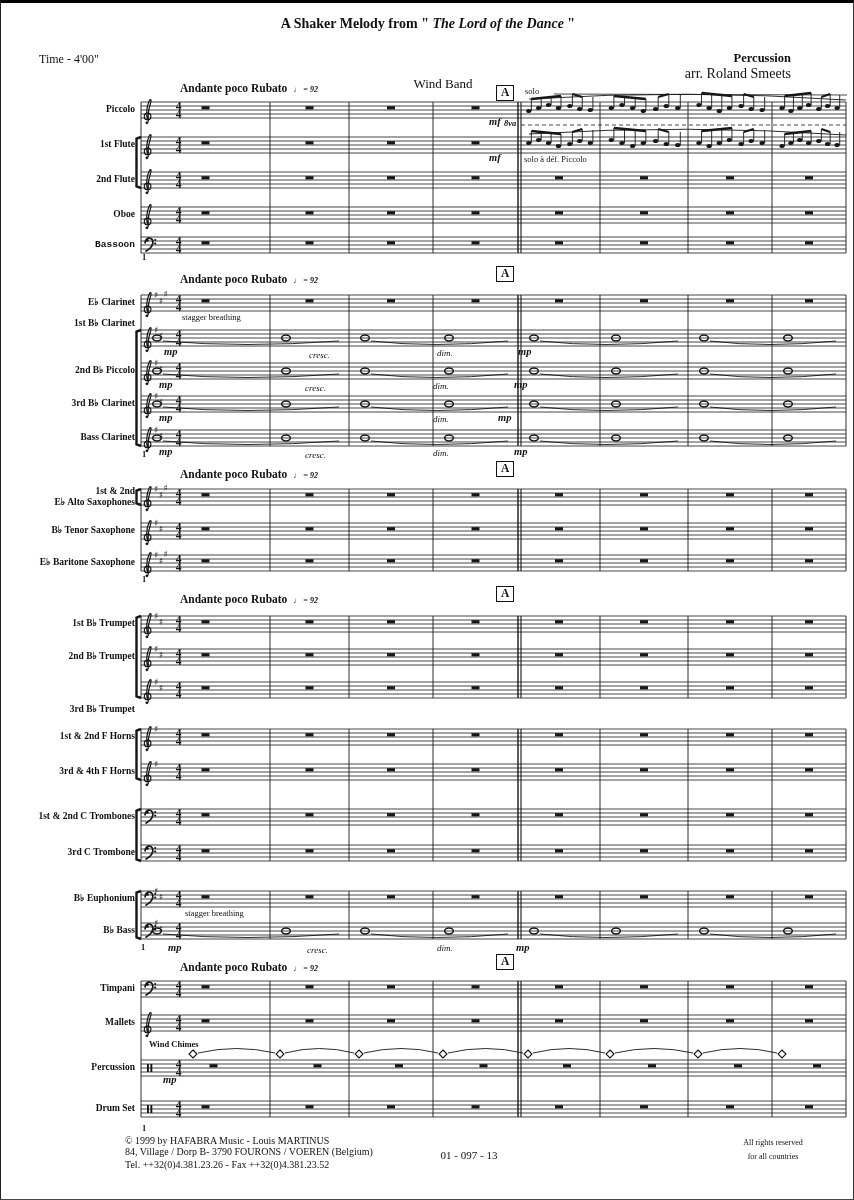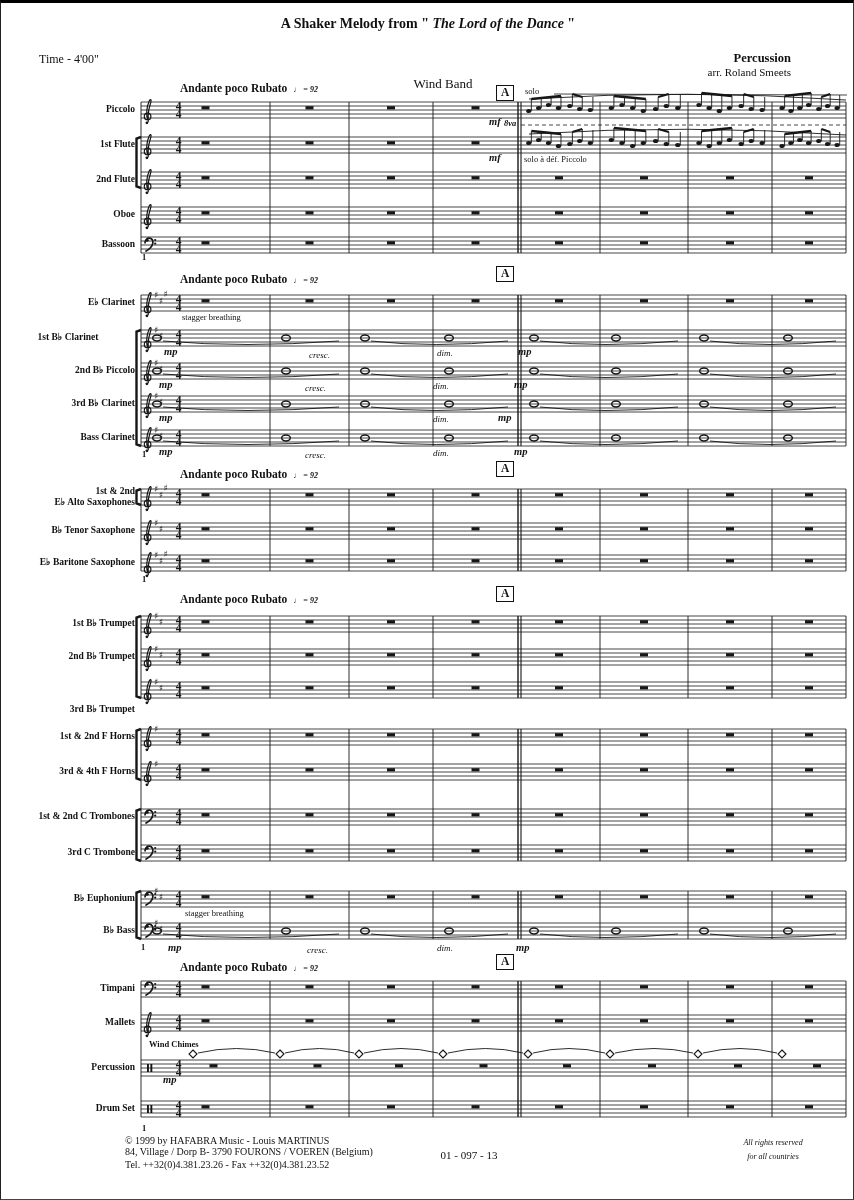--- a/index.html
+++ b/index.html
@@ -9,34 +9,34 @@
   svg{position:absolute;left:0;top:0;}
   .t{position:absolute;white-space:nowrap;line-height:1;}
   .center{transform:translateX(-50%);}
   .vcenter{transform:translateY(-50%);}
   .subtitle{font-size:14px;font-weight:bold;}
   .subtitle .it{font-style:italic;}
   .title{font-size:35px;font-weight:bold;letter-spacing:1px;}
   .ensemble{font-size:13px;}
   .timenote{font-size:12px;}
   .composer{font-size:12.5px;font-weight:bold;text-align:right;}
-  .arranger{font-size:11px;text-align:right;}
+  .arranger{font-size:14px;text-align:right;}
   .ilabel{font-size:9.5px;font-weight:bold;text-align:right;right:718px;transform:translateY(-50%);}
   .tempo{font-size:11.5px;font-weight:bold;}
   .tempo .metro{font-size:8px;font-weight:bold;font-style:italic;margin-left:6px;}
   .mark{border:1.2px solid #111;font-size:11.5px;font-weight:bold;padding:1px 4px;background:#fff;}
   .dyn{font-size:10.5px;font-style:italic;font-weight:bold;}
   .dyni{font-size:9px;font-style:italic;}
   .ann{font-size:8.5px;}
   .annb{font-size:8.5px;font-weight:bold;}
   .ann8{font-size:8.5px;font-style:italic;font-weight:bold;}
   .mnum{font-size:8.5px;font-weight:bold;}
   .fsmall{font-size:10px;}
   .plate{font-size:11px;}
-  .rights{font-size:8px;font-style:italic;text-align:center;}
+  .rights{font-size:8px;text-align:center;}
 </style>
 </head>
 <body>
 
 <div class="page">
   <svg id="score-svg" width="852" height="1196" viewBox="0 0 852 1196">
       <g>
         <line x1="140" y1="99" x2="140" y2="250" stroke="#161616" stroke-width="0.9"></line>
         <line x1="269" y1="99" x2="269" y2="250" stroke="#161616" stroke-width="0.9"></line>
         <line x1="348" y1="99" x2="348" y2="250" stroke="#161616" stroke-width="0.9"></line>
@@ -849,25 +849,25 @@
   <div class="t composer" style="right:62px;top:49px">Percussion</div>
   <div class="t arranger" style="right:62px;top:64px">arr. Roland Smeets</div>
 
   <div id="gen-layer">
       <div class="t tempo" style="left: 179px; top: 80px;"><span>Andante poco Rubato</span><span class="metro">♩ = 92</span></div>
       <div class="t mark" style="left: 495px; top: 82px;">A</div>
       <div class="t ilabel vcenter" style="left: 0px; top: 107px;">Piccolo</div>
       <div class="t ilabel vcenter" style="left: 0px; top: 142px;">1st Flute</div>
       <div class="t ilabel vcenter" style="left: 0px; top: 177px;">2nd Flute</div>
       <div class="t ilabel vcenter" style="left: 0px; top: 212px;">Oboe</div>
-      <div class="t ilabel vcenter" style="left: 0px; top: 242px;">Bassoon</div>
+      <div class="t ilabel vcenter" style="left: 0px; top: 242px; font-family: Liberation Mono, monospace;">Bassoon</div>
       <div class="t tempo" style="left: 179px; top: 271px;"><span>Andante poco Rubato</span><span class="metro">♩ = 92</span></div>
       <div class="t mark" style="left: 495px; top: 263px;">A</div>
       <div class="t ilabel vcenter" style="left: 0px; top: 300px;">E♭ Clarinet</div>
-      <div class="t ilabel vcenter" style="left: 0px; top: 335px; text-align: center;">1st B♭ Clarinet</div>
+      <div class="t ilabel vcenter" style="left: 0px; top: 321px;">1st B♭ Clarinet</div>
       <div class="t ilabel vcenter" style="left: 0px; top: 368px;">2nd B♭ Piccolo</div>
       <div class="t ilabel vcenter" style="left: 0px; top: 401px;">3rd B♭ Clarinet</div>
       <div class="t ilabel vcenter" style="left: 0px; top: 435px;">Bass Clarinet</div>
       <div class="t tempo" style="left: 179px; top: 466px;"><span>Andante poco Rubato</span><span class="metro">♩ = 92</span></div>
       <div class="t mark" style="left: 495px; top: 458px;">A</div>
       <div class="t ilabel vcenter" style="left: 0px; top: 489px;">1st &amp; 2nd</div>
       <div class="t ilabel vcenter" style="left: 0px; top: 499.5px;">E♭ Alto Saxophones</div>
       <div class="t ilabel vcenter" style="left: 0px; top: 528px;">B♭ Tenor Saxophone</div>
       <div class="t ilabel vcenter" style="left: 0px; top: 560px;">E♭ Baritone Saxophone</div>
       <div class="t tempo" style="left: 179px; top: 591px;"><span>Andante poco Rubato</span><span class="metro">♩ = 92</span></div>

